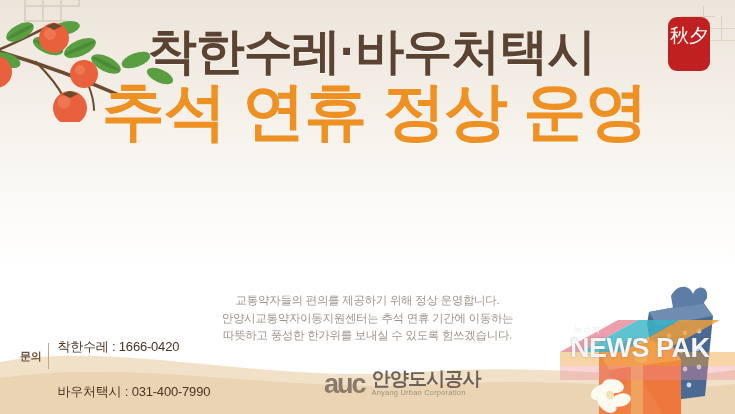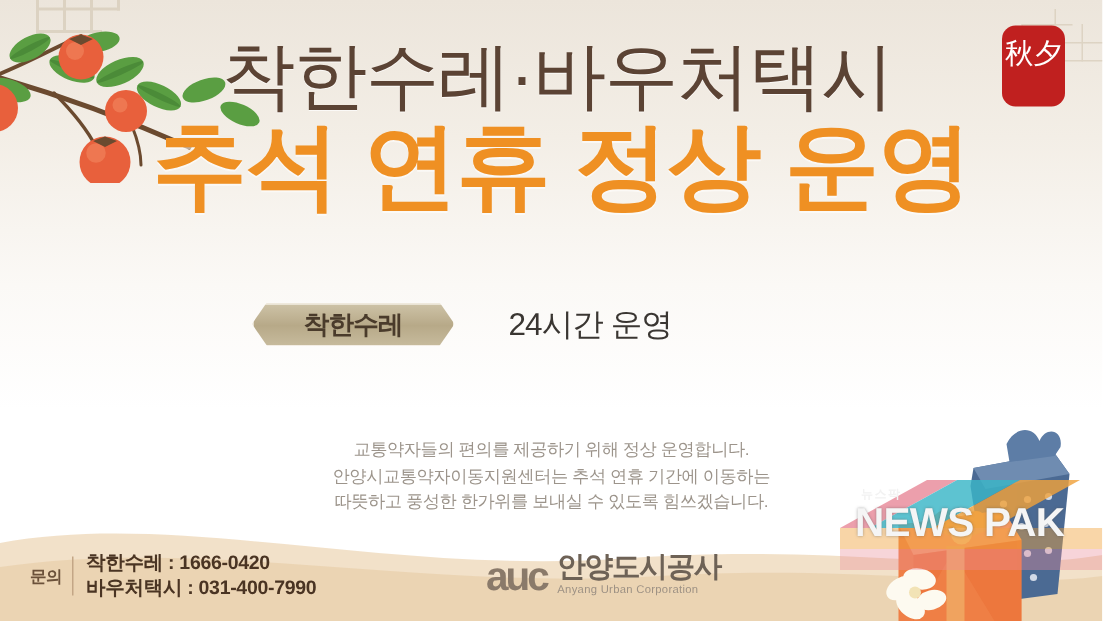--- a/index.html
+++ b/index.html
@@ -21,21 +21,21 @@
 
   
   #branch{position:absolute;left:-16px;top:2px;width:230px;height:120px;}
 
   
   #seal{position:absolute;right:24px;top:16px;width:44px;height:56px;}
 
   
   #headline{position:absolute;left:0;top:22px;width:735px;text-align:center;}
   #title-main{
-    font-size:49px;line-height:58px;font-weight:normal;color:#5b4334;
+    font-size:49px;line-height:58px;font-weight:bold;color:#5b4334;
     letter-spacing:-1px;text-shadow:0 1px 0 rgba(255,255,255,.7);
     padding-left:8px;
   }
   #title-sub{
     font-size:63px;line-height:62px;font-weight:bold;color:#ef9023;
     letter-spacing:-1px;text-shadow:0 1px 0 rgba(255,255,255,.55);
     padding-left:14px;
   }
 
   
@@ -59,21 +59,21 @@
     font-size:11.5px;line-height:17.5px;color:#9c948b;letter-spacing:-.3px;
   }
 
   
   #wave{position:absolute;left:0;bottom:0;width:735px;height:82px;}
 
   
   #footer-contact{position:absolute;left:20px;bottom:14px;display:flex;align-items:center;}
   #contact-label{font-size:11px;font-weight:bold;color:#6b513a;padding-top:2px;letter-spacing:-.3px;}
   #contact-divider{width:1px;height:26px;background:#c3a686;margin:1px 8px 0 7px;}
-  .contact-line{font-size:13px;font-weight:bold;color:#4a3423;line-height:17px;letter-spacing:-.2px;white-space:nowrap;}
+  .contact-line{font-size:13px;font-weight:normal;color:#4a3423;line-height:17px;letter-spacing:-.2px;white-space:nowrap;margin-top:28px;}
 
   #logo{position:absolute;left:324px;bottom:16px;display:flex;align-items:center;}
   #logo-mark{font-size:27px;font-weight:bold;color:#8a7a6a;letter-spacing:-2px;line-height:27px;}
   #logo-text{margin-left:7px;}
   #logo-ko{font-size:19px;font-weight:bold;color:#6e6256;letter-spacing:-.8px;line-height:18px;}
   #logo-en{font-size:7.5px;color:#9d9184;letter-spacing:.2px;line-height:10px;}
 
   
   #gifts{position:absolute;right:0;bottom:0;width:150px;height:150px;}
 
@@ -153,26 +153,20 @@
     <rect x="1" y="1" width="42" height="54" rx="9" fill="#c0201f"></rect>
     <text x="22" y="26" font-size="19" fill="#ffffff" text-anchor="middle" font-family="'DejaVu Sans',sans-serif">秋夕</text>
   </svg>
 
   <div id="headline">
     <div id="title-main">착한수레·바우처택시</div>
     <div id="title-sub">추석 연휴 정상 운영</div>
   </div>
 
   <div id="service-rows">
-    <div class="srow">
-      <div class="chip">착한수레</div>
-      <div class="sval">
-        <span>24시간 운영</span>
-      </div>
-    </div>
     <div class="srow">
     </div>
   </div>
 
   <div id="body-copy">
     <div>교통약자들의 편의를 제공하기 위해 정상 운영합니다.</div>
     <div>안양시교통약자이동지원센터는 추석 연휴 기간에 이동하는</div>
     <div>따뜻하고 풍성한 한가위를 보내실 수 있도록 힘쓰겠습니다.</div>
   </div>
 

